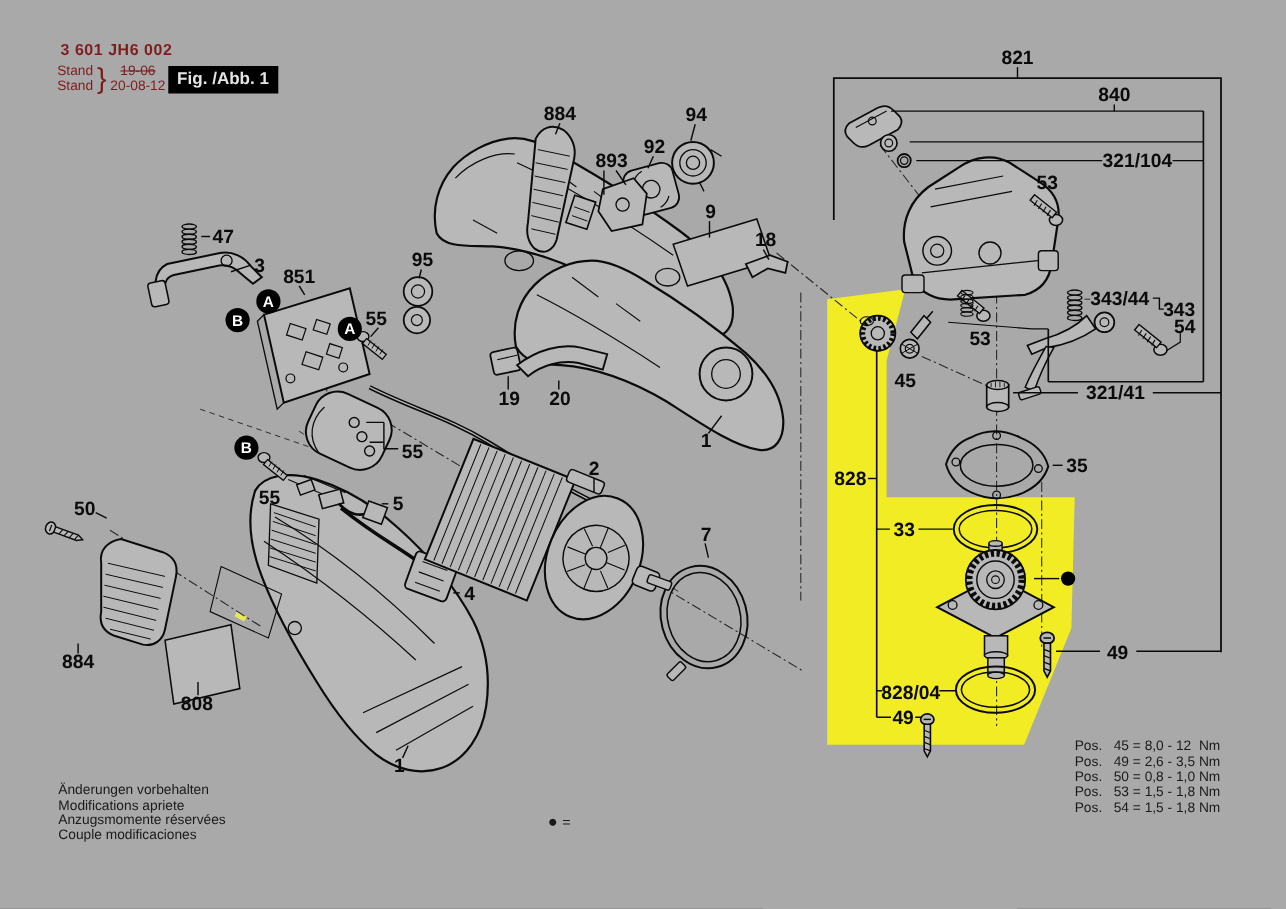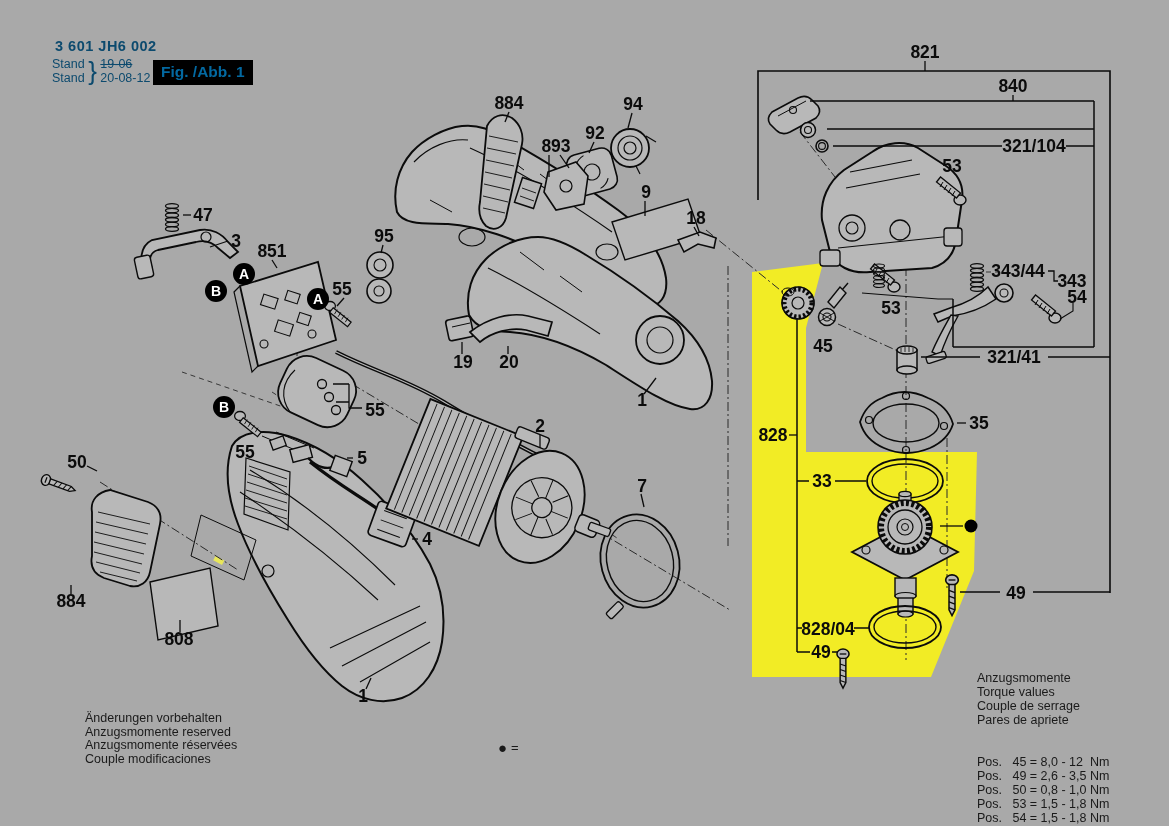--- a/index.html
+++ b/index.html
@@ -1,30 +1,30 @@
 <!DOCTYPE html>
 <html><head>
 <meta charset="utf-8">
 <style>
   html,body{margin:0;padding:0;background:#888;}
   #stage{position:relative;width:1169px;height:826px;background:#a9a9a9;overflow:hidden;
          font-family:"Liberation Sans",sans-serif;}
   #drawing{position:absolute;left:0;top:0;}
   .plabel{font:bold 17.5px "Liberation Sans",sans-serif;fill:#0b0b0b;}
   .clabel{font:bold 14px "Liberation Sans",sans-serif;fill:#ffffff;}
-  .hdr{position:absolute;color:#0c4a6e;}
+  .hdr{position:absolute;color:#7f1d1d;}
   #type-number{left:55px;top:38px;font-size:14.5px;font-weight:bold;letter-spacing:.5px;}
   #stand-block{left:52px;top:58px;font-size:12.5px;line-height:13.5px;}
-  #stand-block .col{display:inline-block;vertical-align:top;}
+  #stand-block .col{display:inline-block;vertical-align:top;text-align:center;}
   #brace{font-size:26px;font-weight:400;vertical-align:top;line-height:27px;}
   .strike{text-decoration:line-through;}
-  #fig-badge{left:153px;top:60px;background:#000;color:#0369a1;font-weight:bold;font-size:15.5px;
+  #fig-badge{left:153px;top:60px;background:#000;color:#e5e5e5;font-weight:bold;font-size:15.5px;
              padding:3px 8px 4px 8px;}
   .ftext{position:absolute;color:#1a1a1a;font-size:12.5px;line-height:13.5px;}
-  #revisions{left:53px;top:712px;margin-left:32px;}
+  #revisions{left:53px;top:712px;}
   #legend{left:498px;top:740px;font-size:13px;line-height:15px;}
   #legend .row{display:flex;align-items:flex-start;}
   #legend .dot{font-size:15px;margin-right:4px;line-height:15px;}
   #legend .eq{margin-right:7px;}
   #torque{left:977px;top:643px;font-size:12.5px;line-height:14px;white-space:pre;}
 </style>
 </head>
 <body>
 
 <div id="stage">
@@ -476,31 +476,30 @@
     <span class="col" id="brace">}</span>
     <span class="col">
       <div class="strike">19-06</div>
       <div>20-08-12</div>
     </span>
   </div>
   <div class="hdr" id="fig-badge">Fig. /Abb. 1</div>
 
   <div class="ftext" id="revisions">
       <div>Änderungen vorbehalten</div>
-      <div>Anzugsmomente reserved</div>
+      <div>Modifications apriete</div>
       <div>Anzugsmomente réservées</div>
       <div>Couple modificaciones</div>
     </div>
 
   <div class="ftext" id="legend">
     <div class="row">
       <span class="dot">●</span>
       <span class="eq">=</span>
       <span>
         </span>
     </div>
   </div>
 
   <div class="ftext" id="torque">
-    <div><div>Anzugsmomente</div><div>Torque values</div><div>Couple de serrage</div><div>Pares de apriete</div></div>
     <div><div>Pos.   45 = 8,0 - 12  Nm</div><div>Pos.   49 = 2,6 - 3,5 Nm</div><div>Pos.   50 = 0,8 - 1,0 Nm</div><div>Pos.   53 = 1,5 - 1,8 Nm</div><div>Pos.   54 = 1,5 - 1,8 Nm</div></div>
   </div>
 </div>
 
 </body></html>

